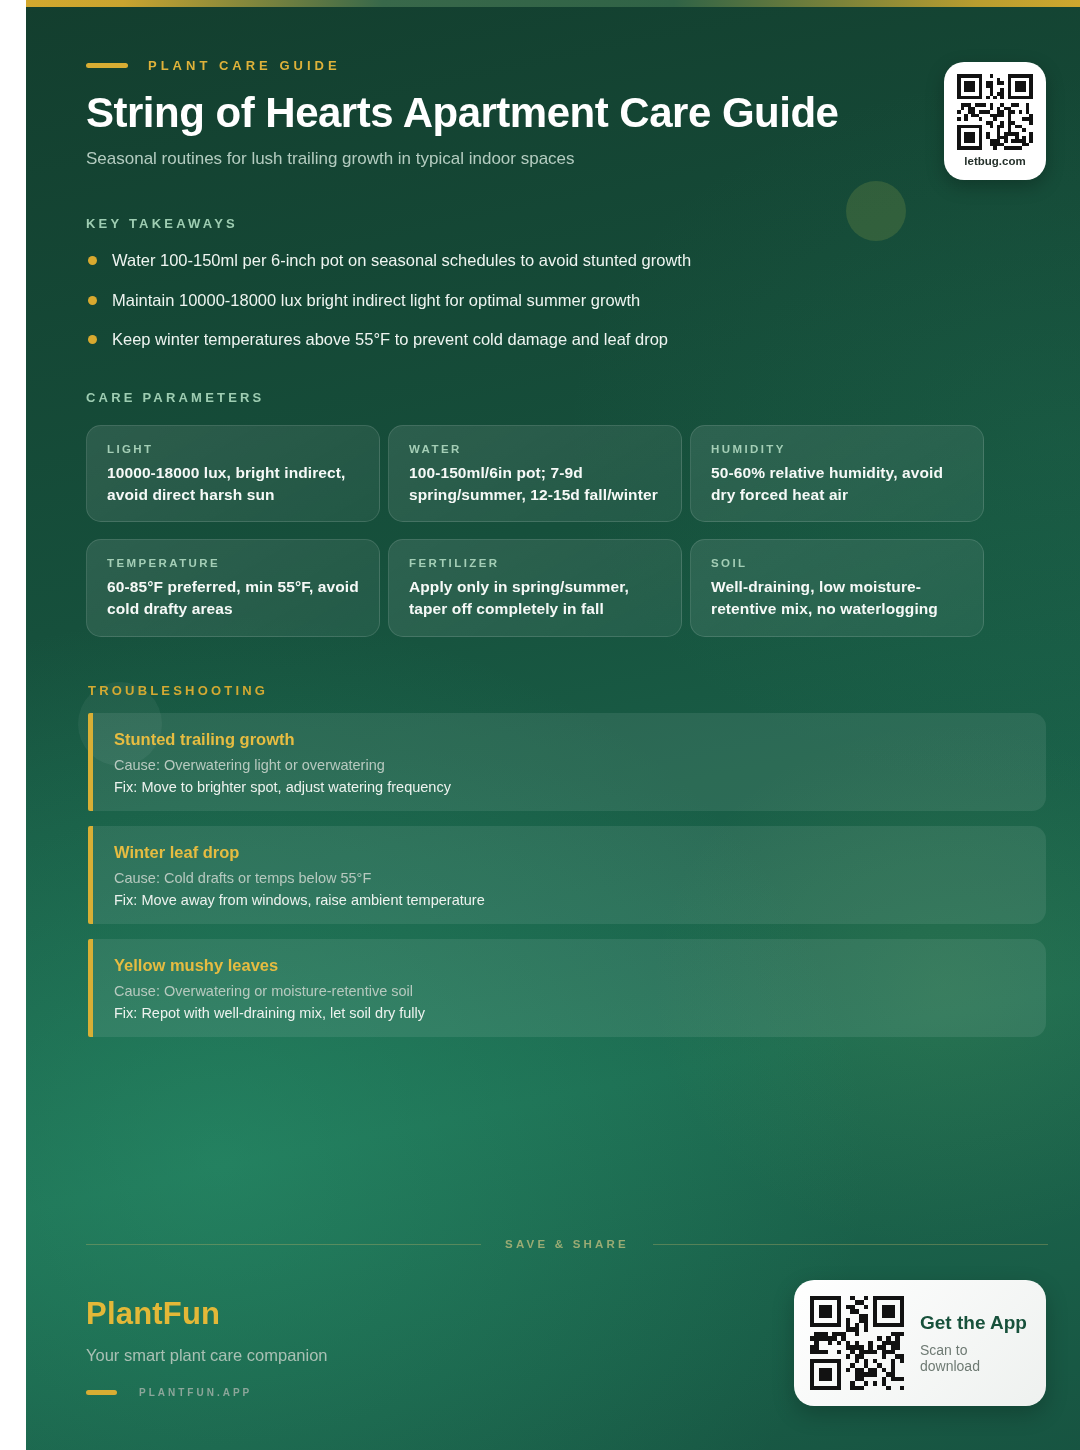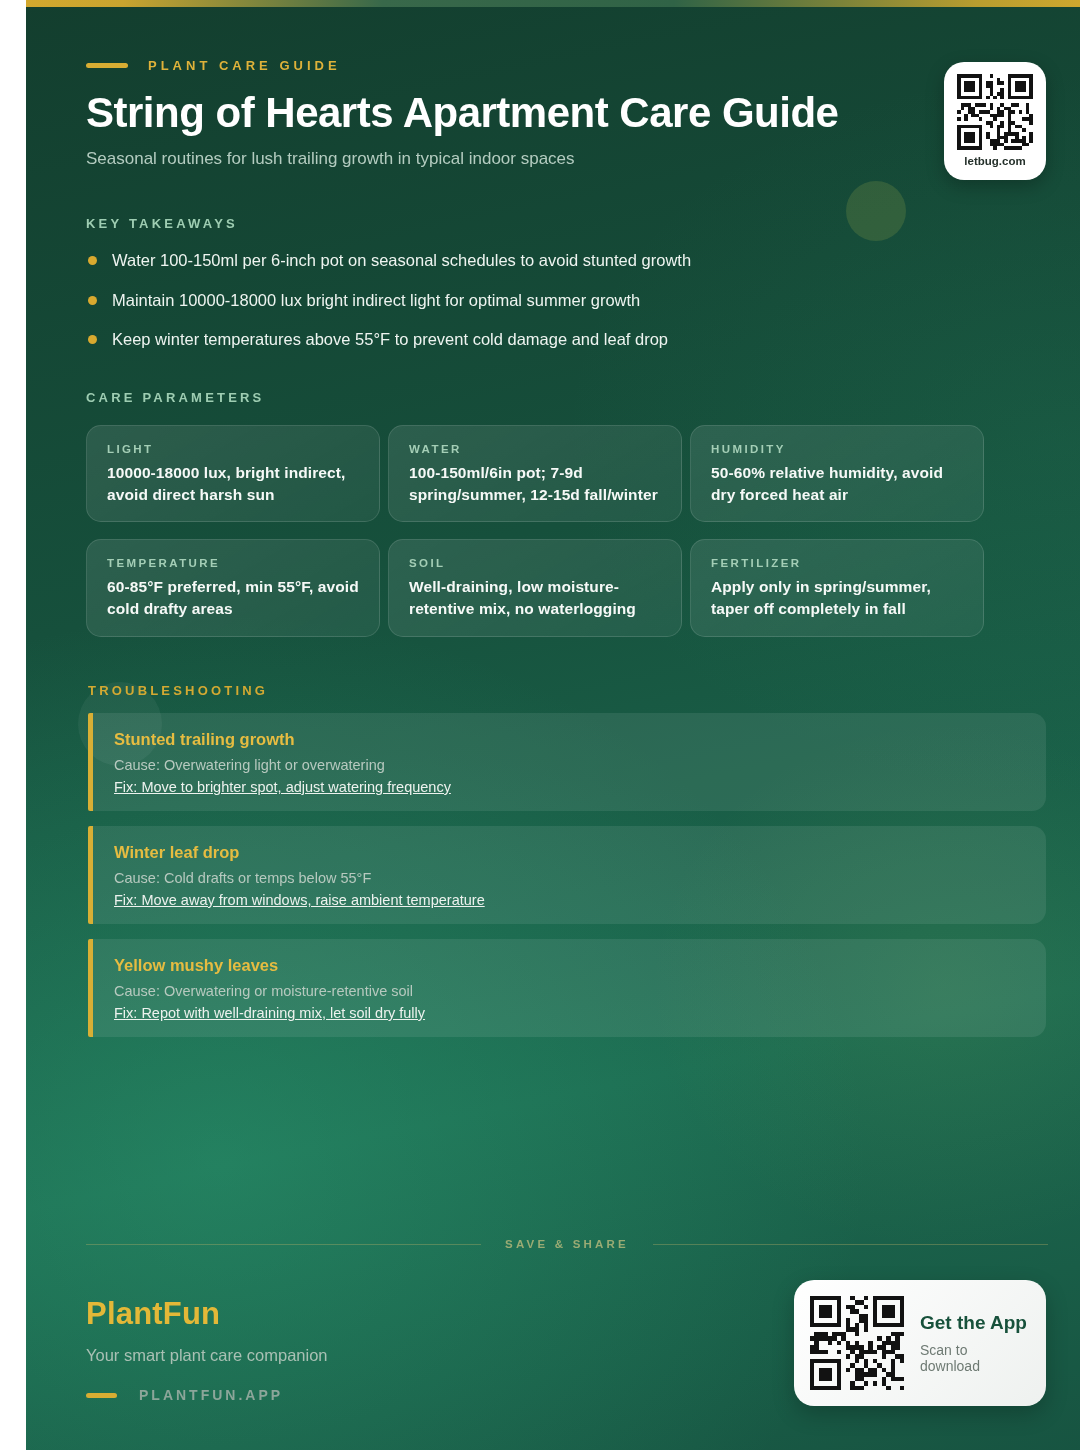--- a/index.html
+++ b/index.html
@@ -72,35 +72,35 @@
   .tr-row {
     margin-top:15px; min-height:96px;
     background:rgba(255,255,255,0.085);
     border-left:5px solid #d8af35;
     border-radius:2px 14px 14px 2px;
     padding:17px 24px 16px 21px;
   }
   .tr-row:first-of-type { margin-top:18px; }
   .tr-title { color:#e6bc41; font-size:16.5px; font-weight:bold; }
   .tr-cause { margin-top:8px; color:#b7c9bf; font-size:14.5px; }
-  .tr-fix   { margin-top:6px; color:#edf2ee; font-size:14.5px;text-decoration:underline; }
+  .tr-fix   { margin-top:6px; color:#edf2ee; font-size:14.5px; }
 
   
   .saveshare { position:absolute; left:0; top:1238px; width:1080px; display:flex; align-items:center; }
   .ss-line { height:1px; background:rgba(205,185,105,0.32); flex:1 1 auto; }
   .ss-line.left  { margin-left:60px; }
   .ss-line.right { margin-right:58px; }
   .ss-text { margin:0 24px; color:#9aab74; font-size:11.5px; font-weight:bold; letter-spacing:3.2px; }
 
   .brand { position:absolute; left:60px; top:1296px; }
   .brand-name { color:#e3b838; font-size:31px; font-weight:bold; letter-spacing:0.2px; }
   .brand-tagline { margin-top:14px; color:#a9c0b4; font-size:16.5px; }
   .brand-row { margin-top:22px; display:flex; align-items:center; gap:22px; }
   .brand-dash { width:31px; height:5px; border-radius:3px; background:#d8ad33; }
-  .brand-site { color:#8ca69a; font-size:14px; font-weight:bold; letter-spacing:3px; }
+  .brand-site { color:#8ca69a; font-size:10px; font-weight:bold; letter-spacing:3px; }
 
   .app-card {
     position:absolute; left:768px; top:1280px; width:252px; height:126px;
     background:linear-gradient(135deg,#ffffff 0%,#eef1ef 100%);
     border-radius:20px; padding:16px;
     display:flex; align-items:center; gap:16px;
     box-shadow:0 8px 22px rgba(0,0,0,0.22);
   }
   .qr-lg { width:94px; height:94px; flex:0 0 auto; }
   .app-title { color:#17513b; font-size:19px; font-weight:bold; }
@@ -371,26 +371,26 @@
       </div>
       <div class="param-card">
         <div class="p-label">HUMIDITY</div>
         <div class="p-value">50-60% relative humidity, avoid dry forced heat air</div>
       </div>
       <div class="param-card">
         <div class="p-label">TEMPERATURE</div>
         <div class="p-value">60-85°F preferred, min 55°F, avoid cold drafty areas</div>
       </div>
       <div class="param-card">
+        <div class="p-label">FERTILIZER</div>
+        <div class="p-value">Apply only in spring/summer, taper off completely in fall</div>
+      </div>
+      <div class="param-card">
         <div class="p-label">SOIL</div>
         <div class="p-value">Well-draining, low moisture-retentive mix, no waterlogging</div>
-      </div>
-      <div class="param-card">
-        <div class="p-label">FERTILIZER</div>
-        <div class="p-value">Apply only in spring/summer, taper off completely in fall</div>
       </div>
     </div>
   </div>
 
   <div class="troubles">
     <div class="section-label gold">TROUBLESHOOTING</div>
     <div class="tr-row">
       <div class="tr-title">Stunted trailing growth</div>
       <div class="tr-cause">Cause: Overwatering light or overwatering</div>
       <div class="tr-fix">Fix: Move to brighter spot, adjust watering frequency</div>

